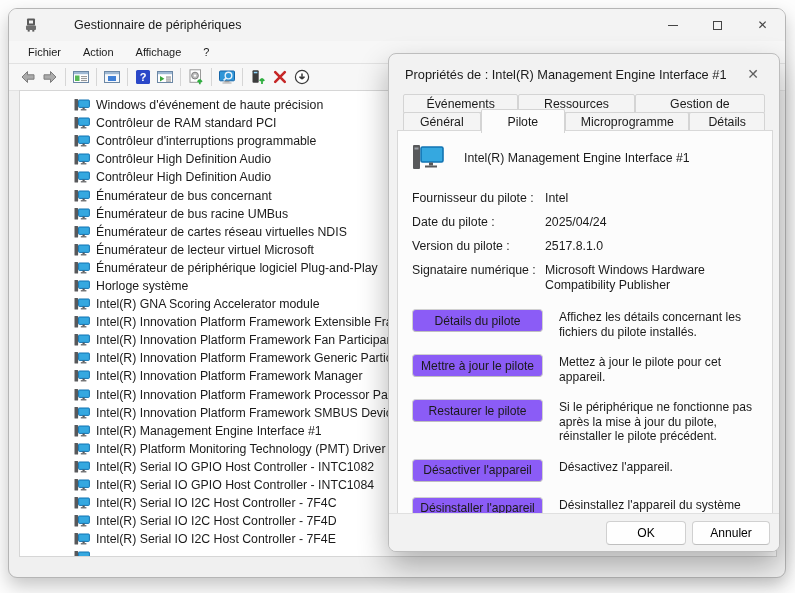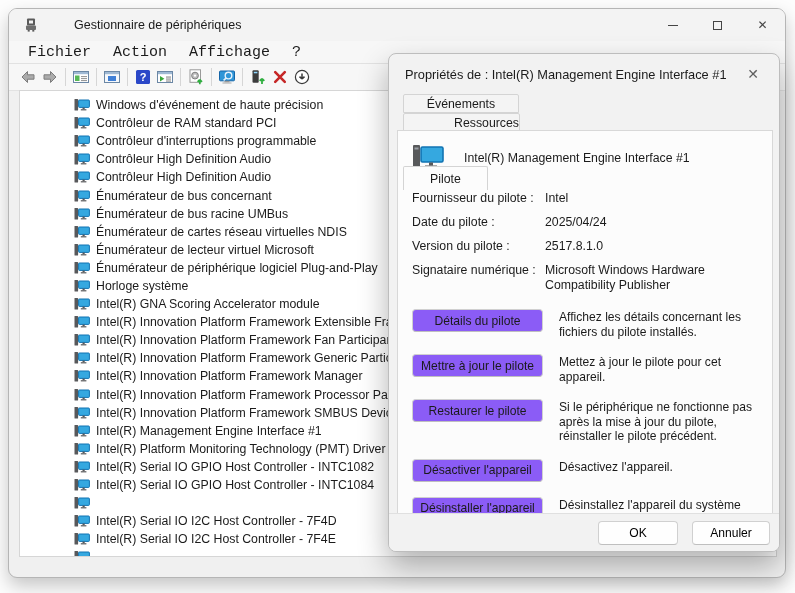--- a/index.html
+++ b/index.html
@@ -29,21 +29,21 @@
   .win-controls { display:flex; height:32px; }
   .win-btn { width:45px; height:32px; display:flex; align-items:center; justify-content:center; color:#444; font-size:12px; }
   .glyph-min { width:10px; height:1px; background:#444; display:inline-block; }
   .glyph-max { width:9px; height:9px; border:1px solid #444; display:inline-block; }
   .glyph-close { font-size:12px; color:#444; }
 
   .menubar {
     height:23px; background:#f7f7f7; display:flex; align-items:center;
     padding-left:10px; border-bottom:1px solid #e2e2e2; gap:4px;
   }
-  .menu-item { font-size:15px; padding:2px 9px;font-family:Liberation Mono, monospace; }
+  .menu-item { font-size:11px; padding:2px 9px; }
 
   .toolbar {
     height:27px; background:#f7f7f7; display:flex; align-items:center;
     padding-left:8px; border-bottom:1px solid #e2e2e2;
   }
   .tb-icon { width:22px; height:22px; padding:2px; display:flex; align-items:center; justify-content:center; }
   .tb-icon svg { width:18px; height:18px; }
   .tb-sep { width:1px; height:18px; background:#d6d6d6; margin:0 4px; }
 
   .tree {
@@ -64,21 +64,21 @@
     background:#f2f2f2;
     border:1px solid #bdbdbd; border-radius:8px;
     box-shadow:0 14px 30px rgba(0,0,0,.30);
     z-index:10; overflow:hidden;
   }
   .dlg-titlebar { height:40px; display:flex; align-items:center; padding:0 16px; }
   .dlg-title { font-size:12.8px; flex:1 1 auto; }
   .dlg-close { font-size:14px; color:#5f5f5f; padding:2px 4px; }
 
   .tabs { margin:0 14px; position:relative; }
-  .tabs-row { display:flex;flex-direction:column; }
+  .tabs-row { display:flex; }
   .tab {
     border:1px solid #d4d4d4; background:#f4f4f4;
     font-size:12.3px; text-align:center; padding:2px 0 3px;
     border-radius:2px 2px 0 0; height:19px;
   }
   .tabs-row2 { margin-top:-1px; }
   .tab.active {
     background:#fcfcfc; position:relative; top:-3px; z-index:3;
     height:24px; padding-top:5px; border-bottom:none; margin-bottom:-1px;
   }
@@ -104,21 +104,21 @@
     background:#8b5cf6; border:1px solid #d0d0d0; border-bottom-color:#bfbfbf;
     border-radius:4px; font-size:12.1px; color:#1b1b1b;
     display:flex; align-items:center; justify-content:center;
   }
   .action-desc { flex:1 1 auto; font-size:12.1px; line-height:14.5px; padding-left:16px; padding-top:1px; }
 
   .dlg-footer {
     position:absolute; left:0; bottom:0; width:100%; height:38px;
     background:#f2f2f2; border-top:1px solid #e0e0e0;
     display:flex; align-items:center; justify-content:flex-end;
-    gap:14px; padding-right:9px;
+    gap:6px; padding-right:9px;
   }
   .footer-btn {
     height:24px; background:#fefefe; border:1px solid #d0d0d0; border-bottom-color:#bfbfbf;
     border-radius:4px; font-size:12.1px;
     display:flex; align-items:center; justify-content:center;
   }
   .btn-ok { width:80px; }
   .btn-cancel { width:78px; }
 </style>
 </head>
@@ -439,20 +439,21 @@
           </svg></span>
         <span class="tree-label">Intel(R) Serial IO GPIO Host Controller - INTC1084</span>
       </div>
       <div class="tree-row">
         <span class="dev-icon"><svg viewBox="0 0 16 14" width="16" height="14">
             <rect x="0.5" y="1" width="3.6" height="11.5" rx="0.6" fill="#58595b"></rect>
             <rect x="4.6" y="2" width="10.8" height="7.4" rx="0.8" fill="#35a8e0" stroke="#1173b2"></rect>
             <rect x="8.5" y="9.6" width="2.2" height="1.6" fill="#58595b"></rect>
             <rect x="6.8" y="11.2" width="5.6" height="1.2" fill="#58595b"></rect>
           </svg></span>
+        <span class="tree-label">Intel(R) Serial IO I2C Host Controller - 7F4C</span>
       </div>
       <div class="tree-row">
         <span class="dev-icon"><svg viewBox="0 0 16 14" width="16" height="14">
             <rect x="0.5" y="1" width="3.6" height="11.5" rx="0.6" fill="#58595b"></rect>
             <rect x="4.6" y="2" width="10.8" height="7.4" rx="0.8" fill="#35a8e0" stroke="#1173b2"></rect>
             <rect x="8.5" y="9.6" width="2.2" height="1.6" fill="#58595b"></rect>
             <rect x="6.8" y="11.2" width="5.6" height="1.2" fill="#58595b"></rect>
           </svg></span>
         <span class="tree-label">Intel(R) Serial IO I2C Host Controller - 7F4D</span>
       </div>
@@ -479,21 +480,21 @@
 
 <div class="dialog">
   <div class="dlg-titlebar">
     <span class="dlg-title">Propriétés de : Intel(R) Management Engine Interface #1</span>
     <span class="dlg-close"><span>✕</span></span>
   </div>
 
   <div class="tabs">
     <div class="tabs-row tabs-row1">
         <div class="tab" style="width: 116px;">Événements</div>
-        <div class="tab" style="width: 117px; text-align: right;">Ressources</div>
+        <div class="tab" style="width: 117px;">Ressources</div>
         <div class="tab" style="width: 131px;">Gestion de l'alimentation</div>
       </div>
     <div class="tabs-row tabs-row2">
         <div class="tab" style="width: 78px;">Général</div>
         <div class="tab active" style="width: 85px;">Pilote</div>
         <div class="tab" style="width: 125px;">Microprogramme</div>
         <div class="tab" style="width: 76px;">Détails</div>
       </div>
   </div>
 

